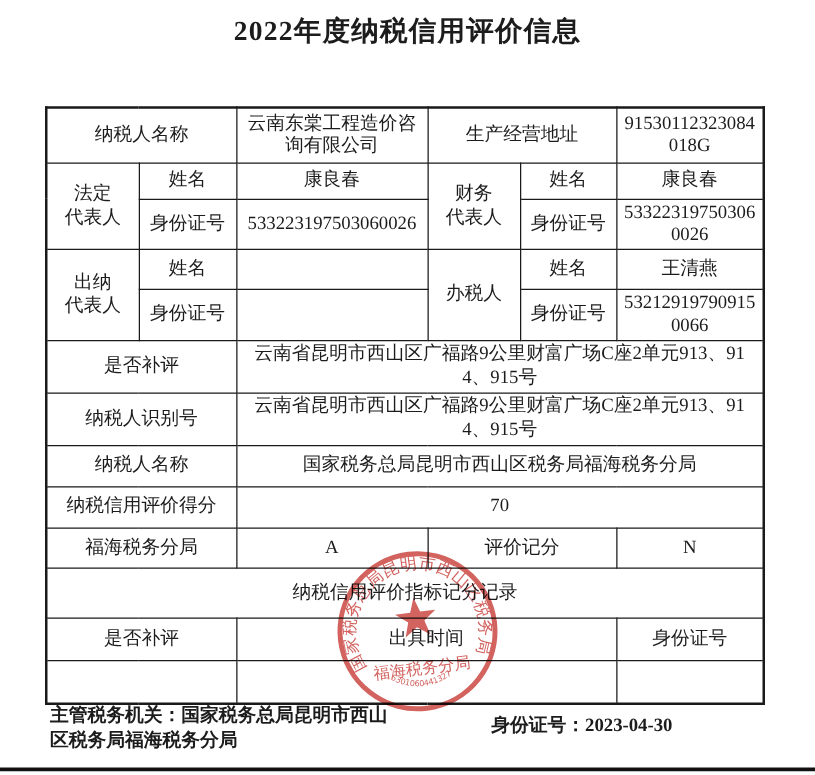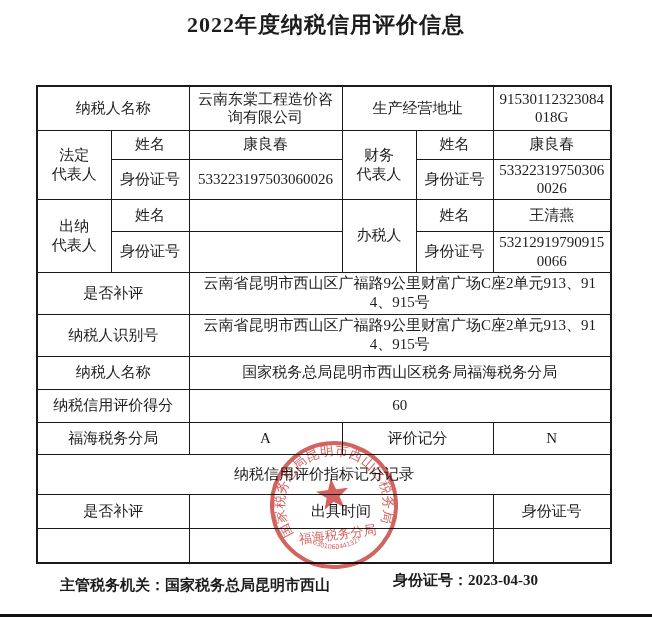--- a/index.html
+++ b/index.html
@@ -46,23 +46,22 @@
     position: absolute;
     top: 563px;
     left: 0;
     width: 100%;
     font-weight: bold;
     font-size: 15px;
   }
   .footer-authority {
     position: absolute;
     left: 40px;
-    top: 12px;
+    top: 0;
     width: 310px;
-    text-align: center;
     line-height: 1.35;
   }
   .footer-date {
     position: absolute;
     left: 393px;
     top: 8px;
     white-space: nowrap;
   }
   .bottom-rule {
     position: absolute;
@@ -151,21 +150,21 @@
     <tr style="height:42px">
       <td colspan="2">纳税人识别号</td>
       <td colspan="4">云南省昆明市西山区广福路9公里财富广场C座2单元913、914、915号</td>
     </tr>
     <tr style="height:33px">
       <td colspan="2">纳税人名称</td>
       <td colspan="4">国家税务总局昆明市西山区税务局福海税务分局</td>
     </tr>
     <tr style="height:33px">
       <td colspan="2">纳税信用评价得分</td>
-      <td colspan="4">60</td>
+      <td colspan="4">70</td>
     </tr>
     <tr style="height:32px">
       <td colspan="2">福海税务分局</td>
       <td>A</td>
       <td colspan="2">评价记分</td>
       <td>N</td>
     </tr>
     <tr style="height:40px">
       <td colspan="6">纳税信用评价指标记分记录</td>
     </tr>
@@ -194,20 +193,21 @@
     </text>
     <text x="66" y="100" text-anchor="middle" fill="#c8403c" font-size="13" font-family="Liberation Serif, DejaVu Serif, serif">福海税务分局</text>
     <text fill="#c8403c" font-size="6.5" font-family="DejaVu Sans, sans-serif">
       <textPath href="#serialPath" startOffset="22" textLength="52">5301060441327</textPath>
     </text>
   </svg>
 
   <div class="footer">
     <div class="footer-authority">
       <div>主管税务机关：国家税务总局昆明市西山</div>
+      <div>区税务局福海税务分局</div>
     </div>
     <div class="footer-date">
       <span>身份证号：</span><span>2023-04-30</span>
     </div>
   </div>
 
   <div class="bottom-rule"></div>
 
 </div>
 

